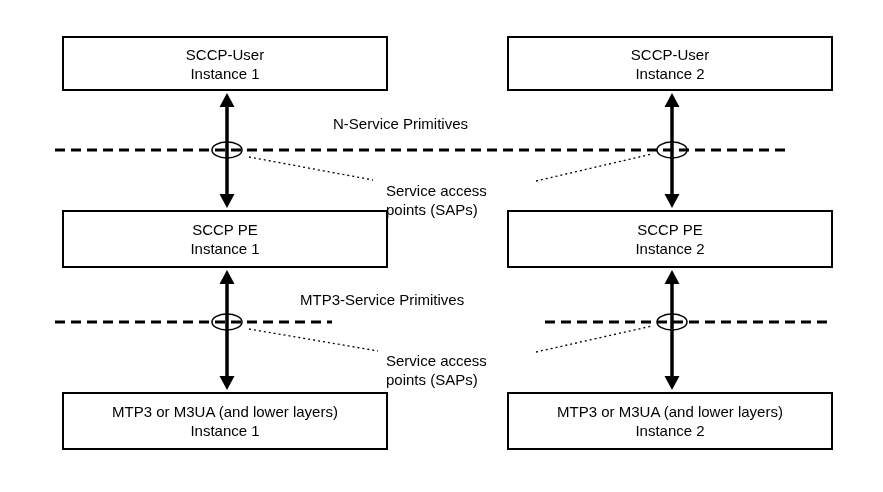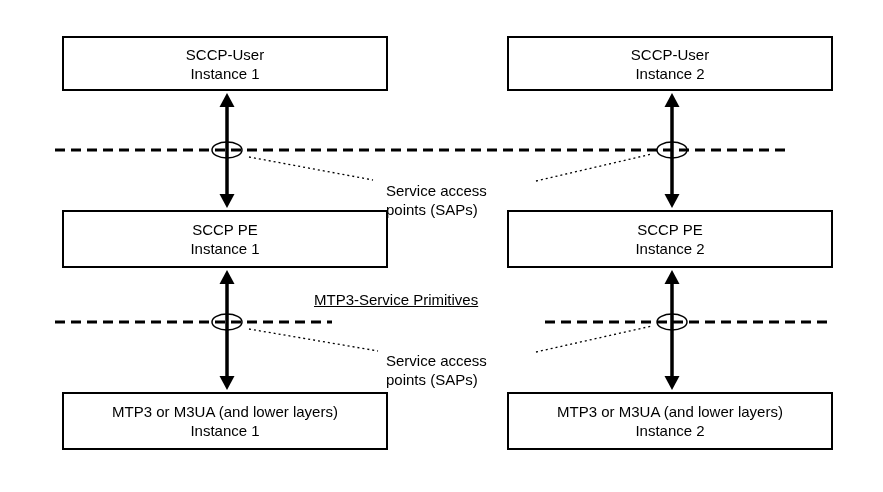--- a/index.html
+++ b/index.html
@@ -112,20 +112,21 @@
 
   <div class="box" style="left:62px; top:392px; width:326px; height:58px;">
     <span>MTP3 or M3UA (and lower layers)</span>
     <span>Instance 1</span>
   </div>
   <div class="box" style="left:507px; top:392px; width:326px; height:58px;">
     <span>MTP3 or M3UA (and lower layers)</span>
     <span>Instance 2</span>
   </div>
 
+  <div class="label" style="left:333px; top:114px;">N-Service Primitives</div>
 
   <div class="sap-label" style="left:386px; top:161px;">Service access points (SAPs)</div>
 
-  <div class="label" style="left:314px; top:290px;text-decoration:underline;">MTP3-Service Primitives</div>
+  <div class="label" style="left:300px; top:290px;">MTP3-Service Primitives</div>
 
   <div class="sap-label" style="left:386px; top:331px;">Service access points (SAPs)</div>
 
 </div>
 
 </body></html>

